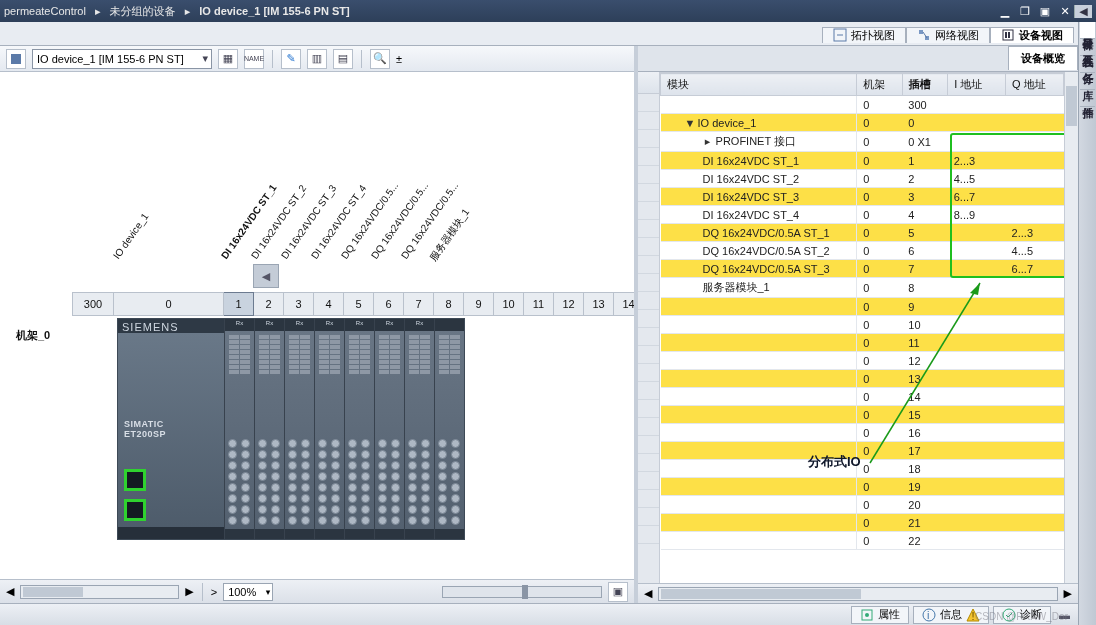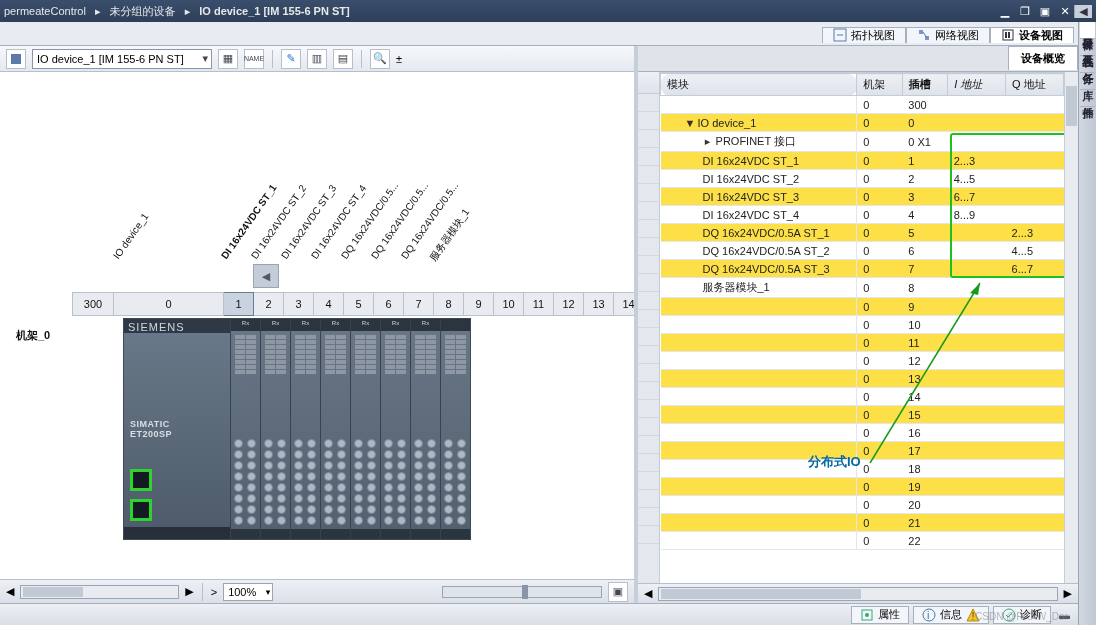--- a/index.html
+++ b/index.html
@@ -41,21 +41,21 @@
 .slot-row { position:absolute; top:220px; left:72px; display:flex; }
 .slot-cell { width:30px; height:24px; border:1px solid #b9c1cc; border-left:none; background:#e8ecf1; display:flex;align-items:center;justify-content:center;color:#111; }
 .slot-cell:first-child { border-left:1px solid #b9c1cc; width:42px; }
 .slot-cell.wide { width:110px; }
 .slot-cell.sel { background:#c9d3df; border-color:#6c7b90; }
 .nav-arrow { position:absolute; width:26px;height:24px;background:#c4ccd7;border:1px solid #9aa5b3;display:flex;align-items:center;justify-content:center;color:#556;cursor:pointer; }
 
 .rack-lbl { position:absolute; left:16px; top:256px; font-weight:bold; color:#111; }
 
 
-.device { position:absolute; left:123px; top:246px; display:flex; background:#5e6d7d; border:1px solid #3d4956; height:222px; }
+.device { position:absolute; left:117px; top:246px; display:flex; background:#5e6d7d; border:1px solid #3d4956; height:222px; }
 .plc-head { width:106px; background:linear-gradient(#6b7a8a,#4c5a69); position:relative; }
 .plc-head .stripe { position:absolute;top:0;left:0;right:0;height:14px;background:#2e3945;color:#cfd7e0;font-size:8px;padding:2px 4px;letter-spacing:1px; }
 .plc-head .brand { position:absolute; top:68px; left:6px; color:#d8dee6; font-size:9px; font-weight:bold; letter-spacing:0.5px;margin-top:32px; }
 .plc-head .ports { position:absolute; bottom:18px; left:6px; display:flex;flex-direction:column;gap:8px; }
 .port { width:22px;height:22px;border:3px solid #2fd22f;background:#141a22; }
 .plc-head .bottom { position:absolute;bottom:0;left:0;right:0;height:12px;background:#262f3a; }
 
 .module { width:30px; background:linear-gradient(#6a7786,#525f6e); position:relative; border-left:1px solid #38424e; }
 .module .top { position:absolute;top:0;left:0;right:0;height:12px;background:#2b3540; }
 .module .mtitle { font-size:6px;color:#cfd7e0;text-align:center;margin-top:1px;white-space:nowrap;overflow:hidden; }
@@ -83,21 +83,21 @@
 table { border-collapse:collapse; width:100%; }
 th { background:linear-gradient(#edf0f5,#dde3eb); border:1px solid #c6ccd6; padding:3px 6px; text-align:left; color:#111; font-weight:normal; position:sticky; top:0; }
 td { border-bottom:1px solid #e3e7ed; padding:2px 6px; color:#222; height:18px; }
 td.c1 { border-right:1px solid #e3e7ed; }
 tr.alt td { background:#fde047; }
 .ind1 { padding-left:24px; }
 .ind2 { padding-left:42px; }
 .tw { display:inline-block;width:10px;text-align:center;color:#333; }
 
 .green-box { position:absolute; border:2px solid #1fbf1f; border-radius:3px; pointer-events:none; }
-.annot { position:absolute; color:#0369a1; font-weight:bold; font-size:13px; pointer-events:none; }
+.annot { position:absolute; color:#0f172a; font-weight:bold; font-size:13px; pointer-events:none; }
 
 
 .status { height:22px; background:linear-gradient(#edf0f5,#d8dee6); border-top:1px solid #a7b0bd; display:flex; justify-content:flex-end; align-items:center; padding:0 4px; gap:4px; position:relative; }
 .stab { display:flex;align-items:center;gap:4px;border:1px solid #a7b0bd;background:#f2f5f9;padding:1px 8px;cursor:pointer; height:18px; }
 .watermark { position:absolute; right:10px; bottom:3px; color:rgba(120,120,130,0.5); font-size:10px; pointer-events:none; }
 
 .rcol { width:18px; background:linear-gradient(90deg,#d2d8e1,#c0c8d3); border-left:1px solid #9aa5b3; display:flex;flex-direction:column;align-items:center; }
 .rlabel { writing-mode:vertical-rl; padding:8px 0; color:#223; font-weight:bold; cursor:pointer; border-bottom:1px solid #aab3bf; }
 .rlabel.active { background:#fff; }
 
@@ -624,24 +624,24 @@
                 <div class="gutcell"></div>
                 <div class="gutcell"></div>
                 <div class="gutcell"></div>
                 <div class="gutcell"></div>
               </div>
     </div>
     <div class="grid" id="gridhost">
       <table>
         <thead>
                   <tr>
-          <th style="width:190px;border-radius:9px;">模块</th>
+          <th style="width:190px;">模块</th>
           <th style="width:44px;">机架</th>
           <th style="width:44px;font-weight:bold;">插槽</th>
-          <th style="width:56px;font-style:italic;">I 地址</th>
+          <th style="width:56px;">I 地址</th>
           <th style="width:56px;">Q 地址</th>
         </tr>
                 </thead>
         <tbody id="grid-body">
                   <tr>
                     <td class="c1 "></td>
                     <td>0</td>
                     <td>300</td>
                     <td></td>
                     <td></td>

